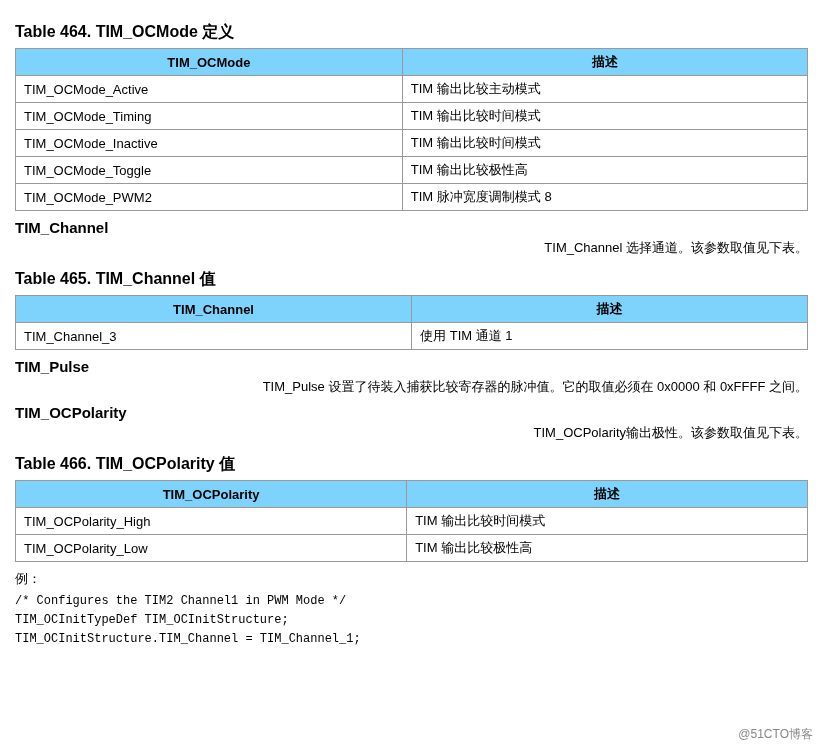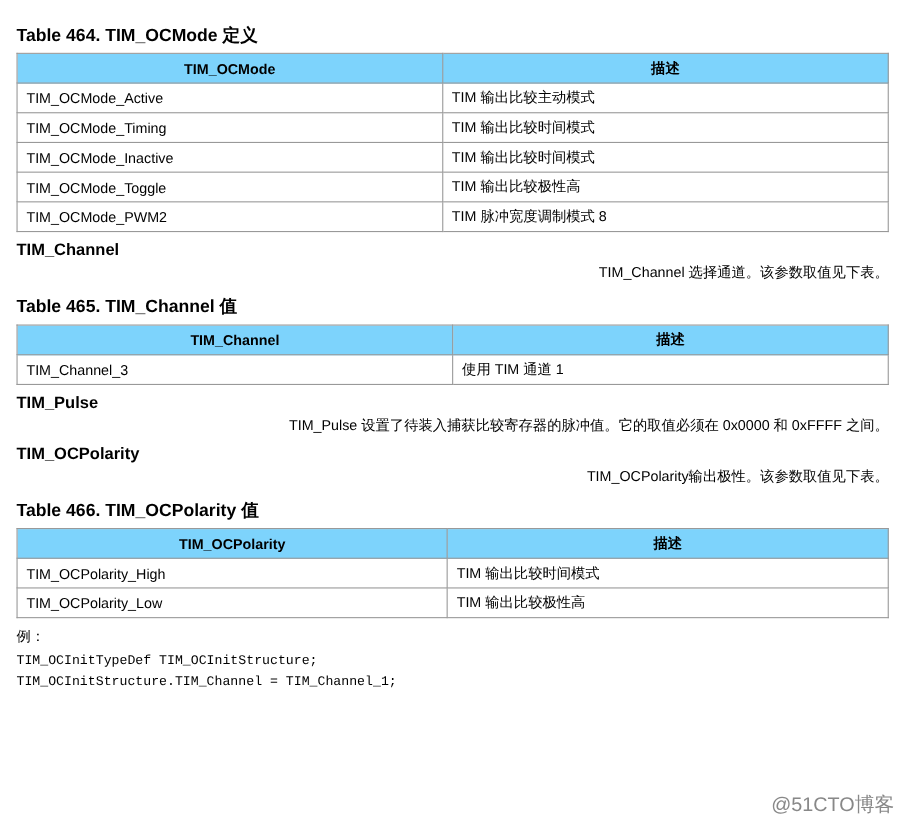--- a/index.html
+++ b/index.html
@@ -51,21 +51,21 @@
     }
     .example-label {
       font-size: 13px;
       margin-top: 4px;
     }
     .watermark {
       position: fixed;
       bottom: 10px;
       right: 10px;
       color: #888;
-      font-size: 18px;
+      font-size: 12px;
     }
   </style>
 </head>
 <body>
 
 <div class="table-title">Table 464. TIM_OCMode 定义</div>
 <table>
   <thead>
     <tr>
       <th>TIM_OCMode</th>
@@ -136,17 +136,18 @@
       </tr>
       <tr>
         <td>TIM_OCPolarity_Low</td>
         <td>TIM 输出比较极性高</td>
       </tr>
     </tbody>
 </table>
 
 <div class="example-label">例：</div>
 <div class="code-block" id="example-code-block">
+    <div>/* Configures the TIM2 Channel1 in PWM Mode */</div>
     <div>TIM_OCInitTypeDef  TIM_OCInitStructure;</div>
     <div>TIM_OCInitStructure.TIM_Channel = TIM_Channel_1;</div>
   </div>
 
 <div class="watermark">@51CTO博客</div>
 
 </body></html>

